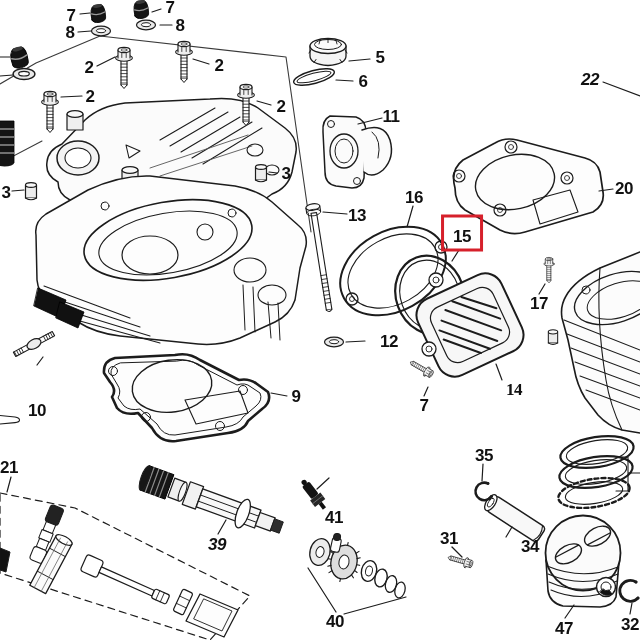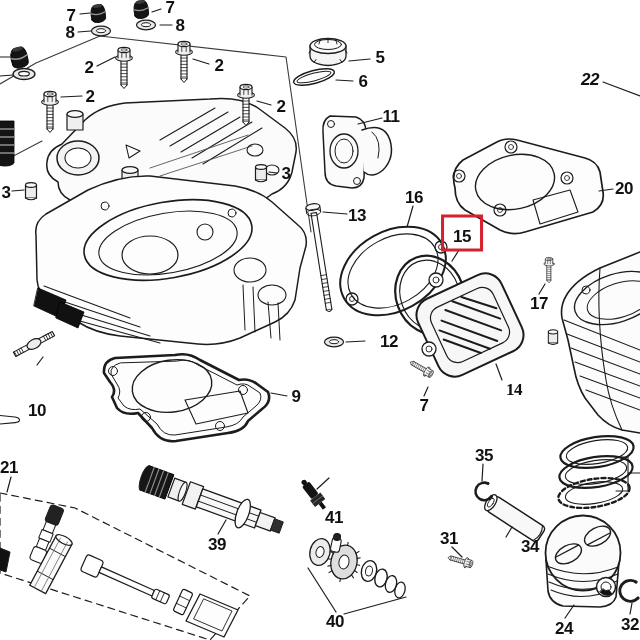--- a/index.html
+++ b/index.html
@@ -426,22 +426,22 @@
       <div class="part-label" style="left: 357px; top: 215px;">13</div>
       <div class="part-label selected" style="left: 462px; top: 233px;">15</div>
       <div class="part-label" style="left: 539px; top: 303px;">17</div>
       <div class="part-label" style="left: 389px; top: 341px;">12</div>
       <div class="part-label" style="left: 514px; top: 389px; font-family: Liberation Serif, serif;">14</div>
       <div class="part-label" style="left: 424px; top: 405px;">7</div>
       <div class="part-label" style="left: 296px; top: 396px;">9</div>
       <div class="part-label" style="left: 37px; top: 374px; margin-top: 36px;">10</div>
       <div class="part-label" style="left: 9px; top: 467px;">21</div>
       <div class="part-label" style="left: 334px; top: 469px; margin-top: 48px;">41</div>
-      <div class="part-label" style="left: 217px; top: 544px;">39</div>
+      <div class="part-label" style="left: 217px; top: 544px; font-style: italic;">39</div>
       <div class="part-label" style="left: 335px; top: 621px;">40</div>
       <div class="part-label" style="left: 449px; top: 538px;">31</div>
       <div class="part-label" style="left: 484px; top: 455px;">35</div>
       <div class="part-label" style="left: 530px; top: 546px;">34</div>
-      <div class="part-label" style="left: 564px; top: 628px;">24</div>
+      <div class="part-label" style="left: 564px; top: 628px;">47</div>
       <div class="part-label" style="left: 630px; top: 624px;">32</div>
     </div>
 
 </div>
 
 </body></html>

